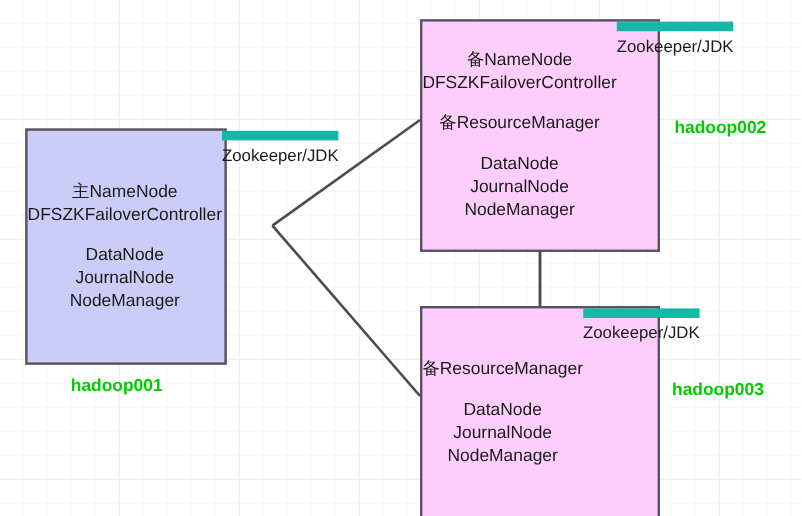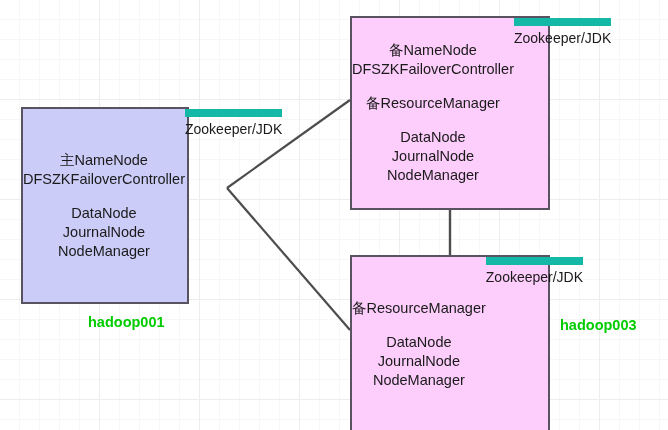--- a/index.html
+++ b/index.html
@@ -85,21 +85,21 @@
 
   
   .hostlabel {
     position: absolute;
     font-weight: bold;
     font-size: 14.5px;
     line-height: 18px;
     color: #00cc00;
     white-space: nowrap;
   }
-  #label-hadoop001 { left: 88px;  top: 313px; }
+  #label-hadoop001 { left: 59px;  top: 313px; }
   #label-hadoop002 { left: 562px; top: 98px; }
   #label-hadoop003 { left: 560px; top: 316px; }
 </style>
 </head>
 <body>
 
 <div id="canvas">
 
   <svg id="connectors" viewBox="0 0 668 430" width="668" height="430">
     <line x1="227" y1="188" x2="350" y2="100" stroke="#4d4d4d" stroke-width="2.2"></line>
@@ -135,20 +135,21 @@
       </div>
       <div class="rolegroup">
         <div class="roleline">DataNode</div>
         <div class="roleline">JournalNode</div>
         <div class="roleline">NodeManager</div>
       </div>
     </div>
     <div class="footer">Zookeeper/JDK</div>
   </div>
 
+  <div class="hostlabel" id="label-hadoop002">hadoop002</div>
 
   <div class="node standby" id="node-hadoop003">
     <div class="body">
       <div class="rolegroup">
         <div class="roleline">备ResourceManager</div>
       </div>
       <div class="rolegroup">
         <div class="roleline">DataNode</div>
         <div class="roleline">JournalNode</div>
         <div class="roleline">NodeManager</div>

